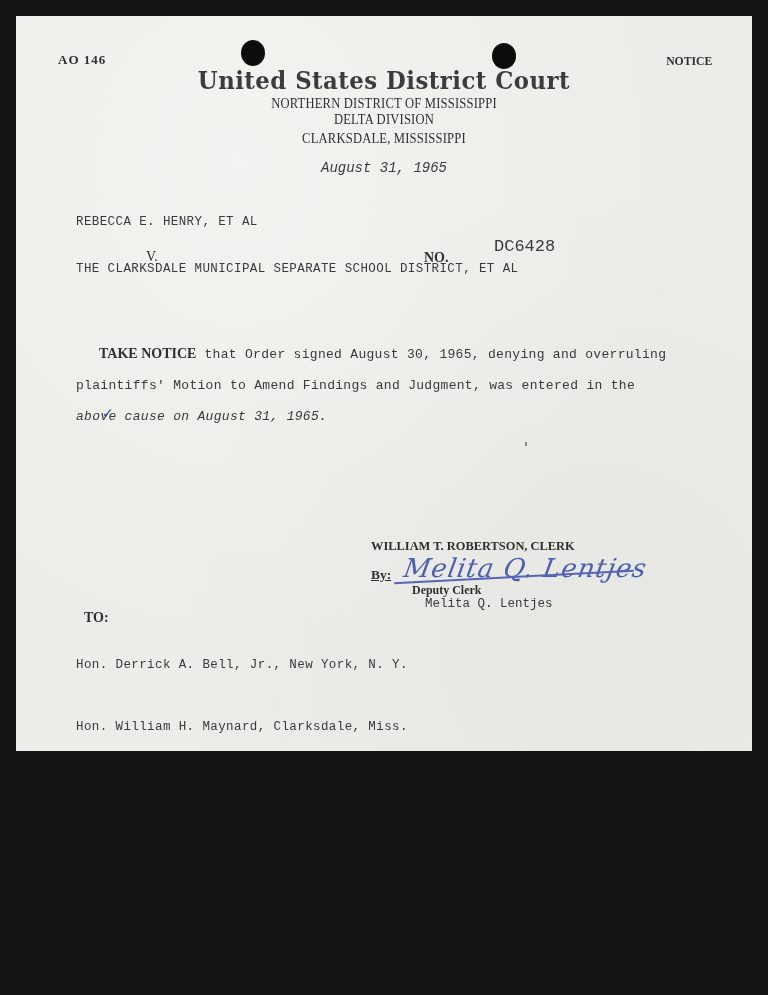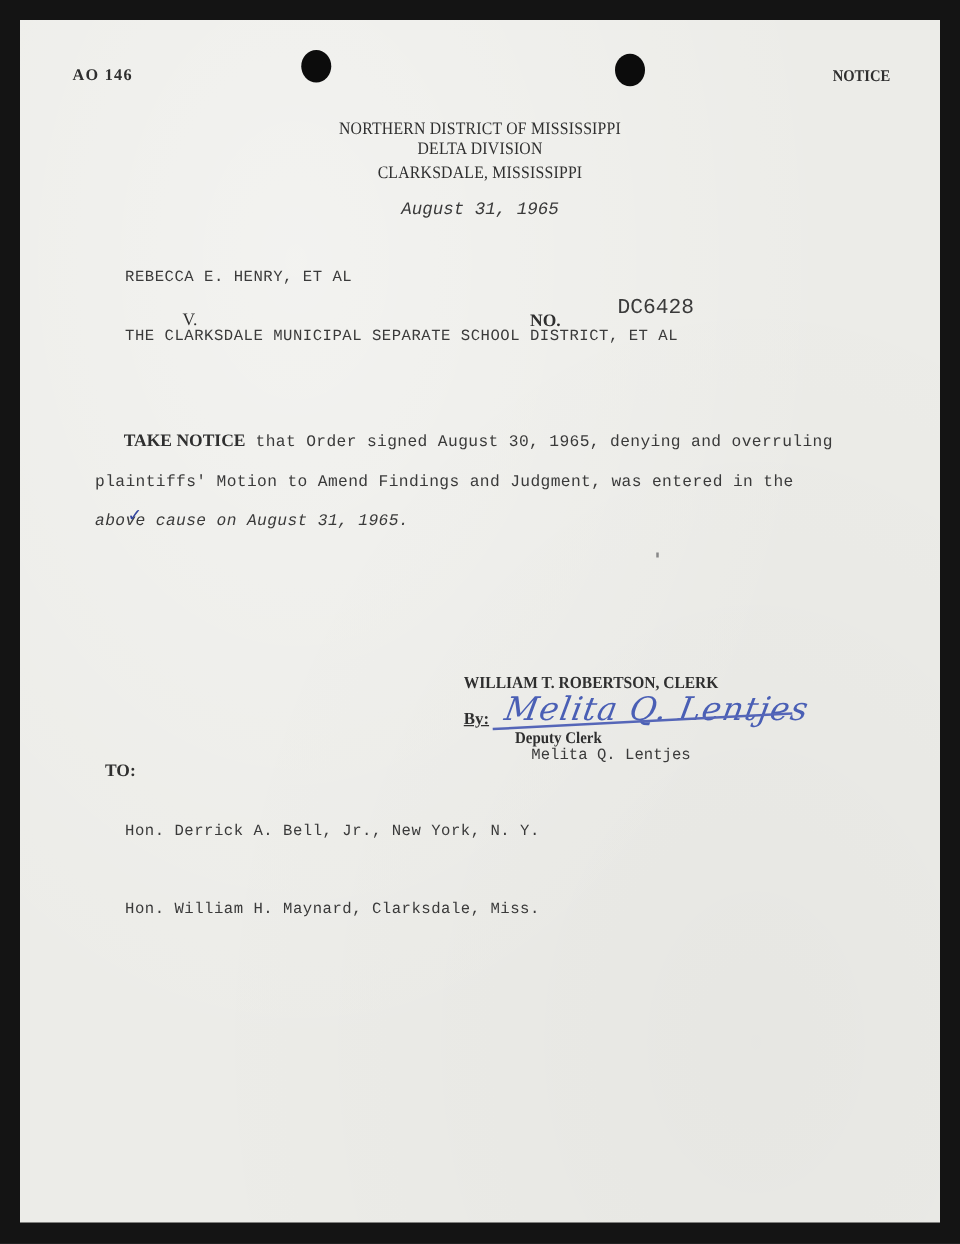--- a/index.html
+++ b/index.html
@@ -11,21 +11,21 @@
       width: 768px;
       height: 995px;
       position: relative;
       overflow: hidden;
     }
     .paper {
       position: absolute;
       left: 16px;
       top: 16px;
       width: 736px;
-      height: 962px;
+      height: 735px;
       background: #ecece8;
       background-image: radial-gradient(ellipse at 30% 20%, rgba(255,255,255,0.35), rgba(0,0,0,0) 60%),
                         radial-gradient(ellipse at 80% 85%, rgba(0,0,0,0.025), rgba(0,0,0,0) 55%);
     }
     .abs { position: absolute; white-space: nowrap; }
     .serif {
       font-family: "Liberation Serif", "DejaVu Serif", serif;
       color: #2f2f2f;
     }
     .type {
@@ -48,21 +48,21 @@
       transform: scaleX(0.96);
       transform-origin: left top;
     }
     .center-line {
       position: absolute;
       left: 0;
       width: 736px;
       text-align: center;
     }
     .caps-head { font-size: 14px; letter-spacing: 0.2px; transform: scaleX(0.9); }
-    .typed { font-size: 12.5px; letter-spacing: 0.4px; margin-left: 24px; }
+    .typed { font-size: 12.5px; letter-spacing: 0.4px; }
     .typed-body { font-size: 13px; letter-spacing: 0.3px; }
     .sig {
       font-family: "DejaVu Serif", "Liberation Serif", serif;
       font-style: italic;
       font-size: 26px;
       color: #4a5fb5;
       letter-spacing: 1px;
       transform: skewX(-10deg);
     }
     .sig-line {
@@ -88,20 +88,23 @@
 <body>
 
 <div class="paper">
 
   <div class="hole" style="left:225px; top:24px;"></div>
   <div class="hole" style="left:476px; top:27px;"></div>
 
   <div class="abs serif" style="left:42px; top:36px; font-size:13px; font-weight:bold; letter-spacing:1px;">AO 146</div>
   <div class="abs serif" style="right:40px; top:37px; font-size:13px; font-weight:bold; transform:scaleX(0.9); transform-origin:right top;">NOTICE</div>
 
+  <div class="center-line" style="top:50px;">
+    <span class="gothic" style="display:inline-block; transform:scaleX(0.95); transform-origin:center top;">United States District Court</span>
+  </div>
   <div class="center-line serif caps-head" style="top:80px; font-size:14px;">NORTHERN DISTRICT OF MISSISSIPPI</div>
   <div class="center-line serif caps-head" style="top:96px; font-size:14px;">DELTA DIVISION</div>
   <div class="center-line serif caps-head" style="top:115px; font-size:14px;">CLARKSDALE, MISSISSIPPI</div>
   <div class="center-line type" style="top:144px; font-size:14px;font-style:italic;">August 31, 1965</div>
 
   <div class="abs type typed" style="left:60px; top:199px;">REBECCA E. HENRY, ET AL</div>
   <div class="abs serif" style="left:130px; top:233px; font-size:14px;">V.</div>
   <div class="abs serif" style="left:408px; top:234px; font-size:14px; font-weight:bold;">NO.</div>
   <div class="abs type" style="left:478px; top:221px; font-size:17px;">DC6428</div>
   <div class="abs type typed" style="left:60px; top:246px;">THE CLARKSDALE MUNICIPAL SEPARATE SCHOOL DISTRICT, ET AL</div>

